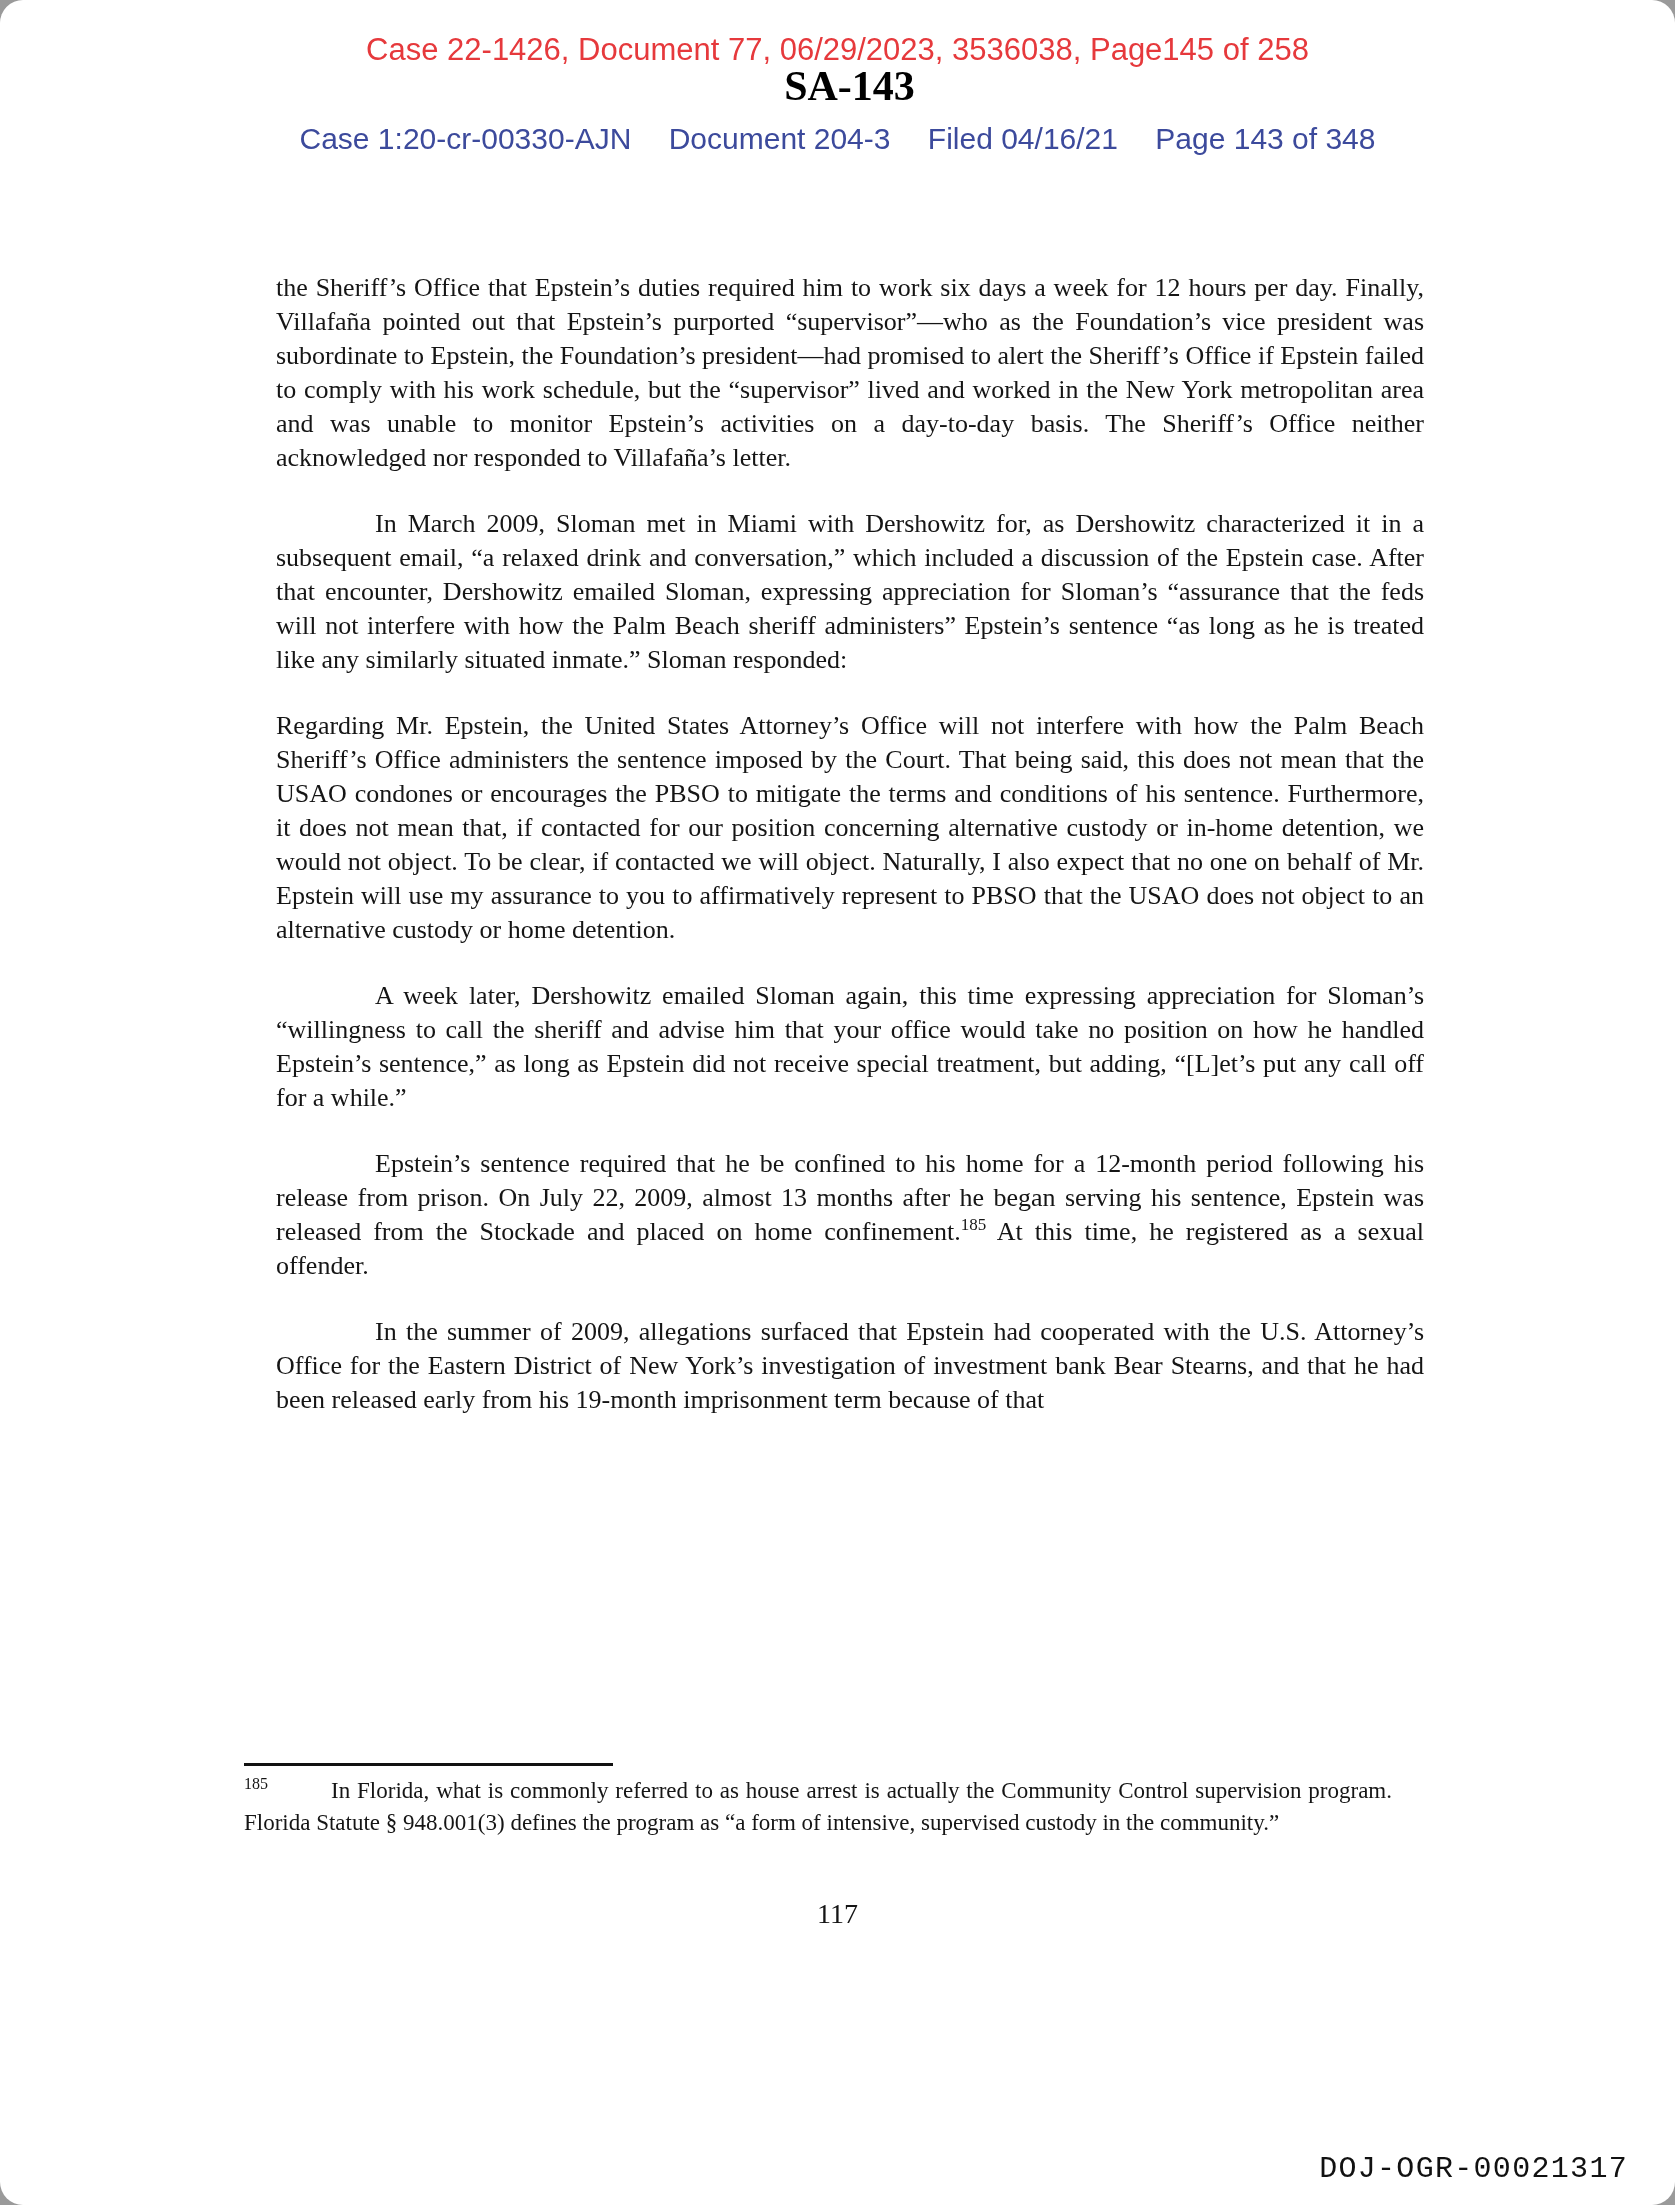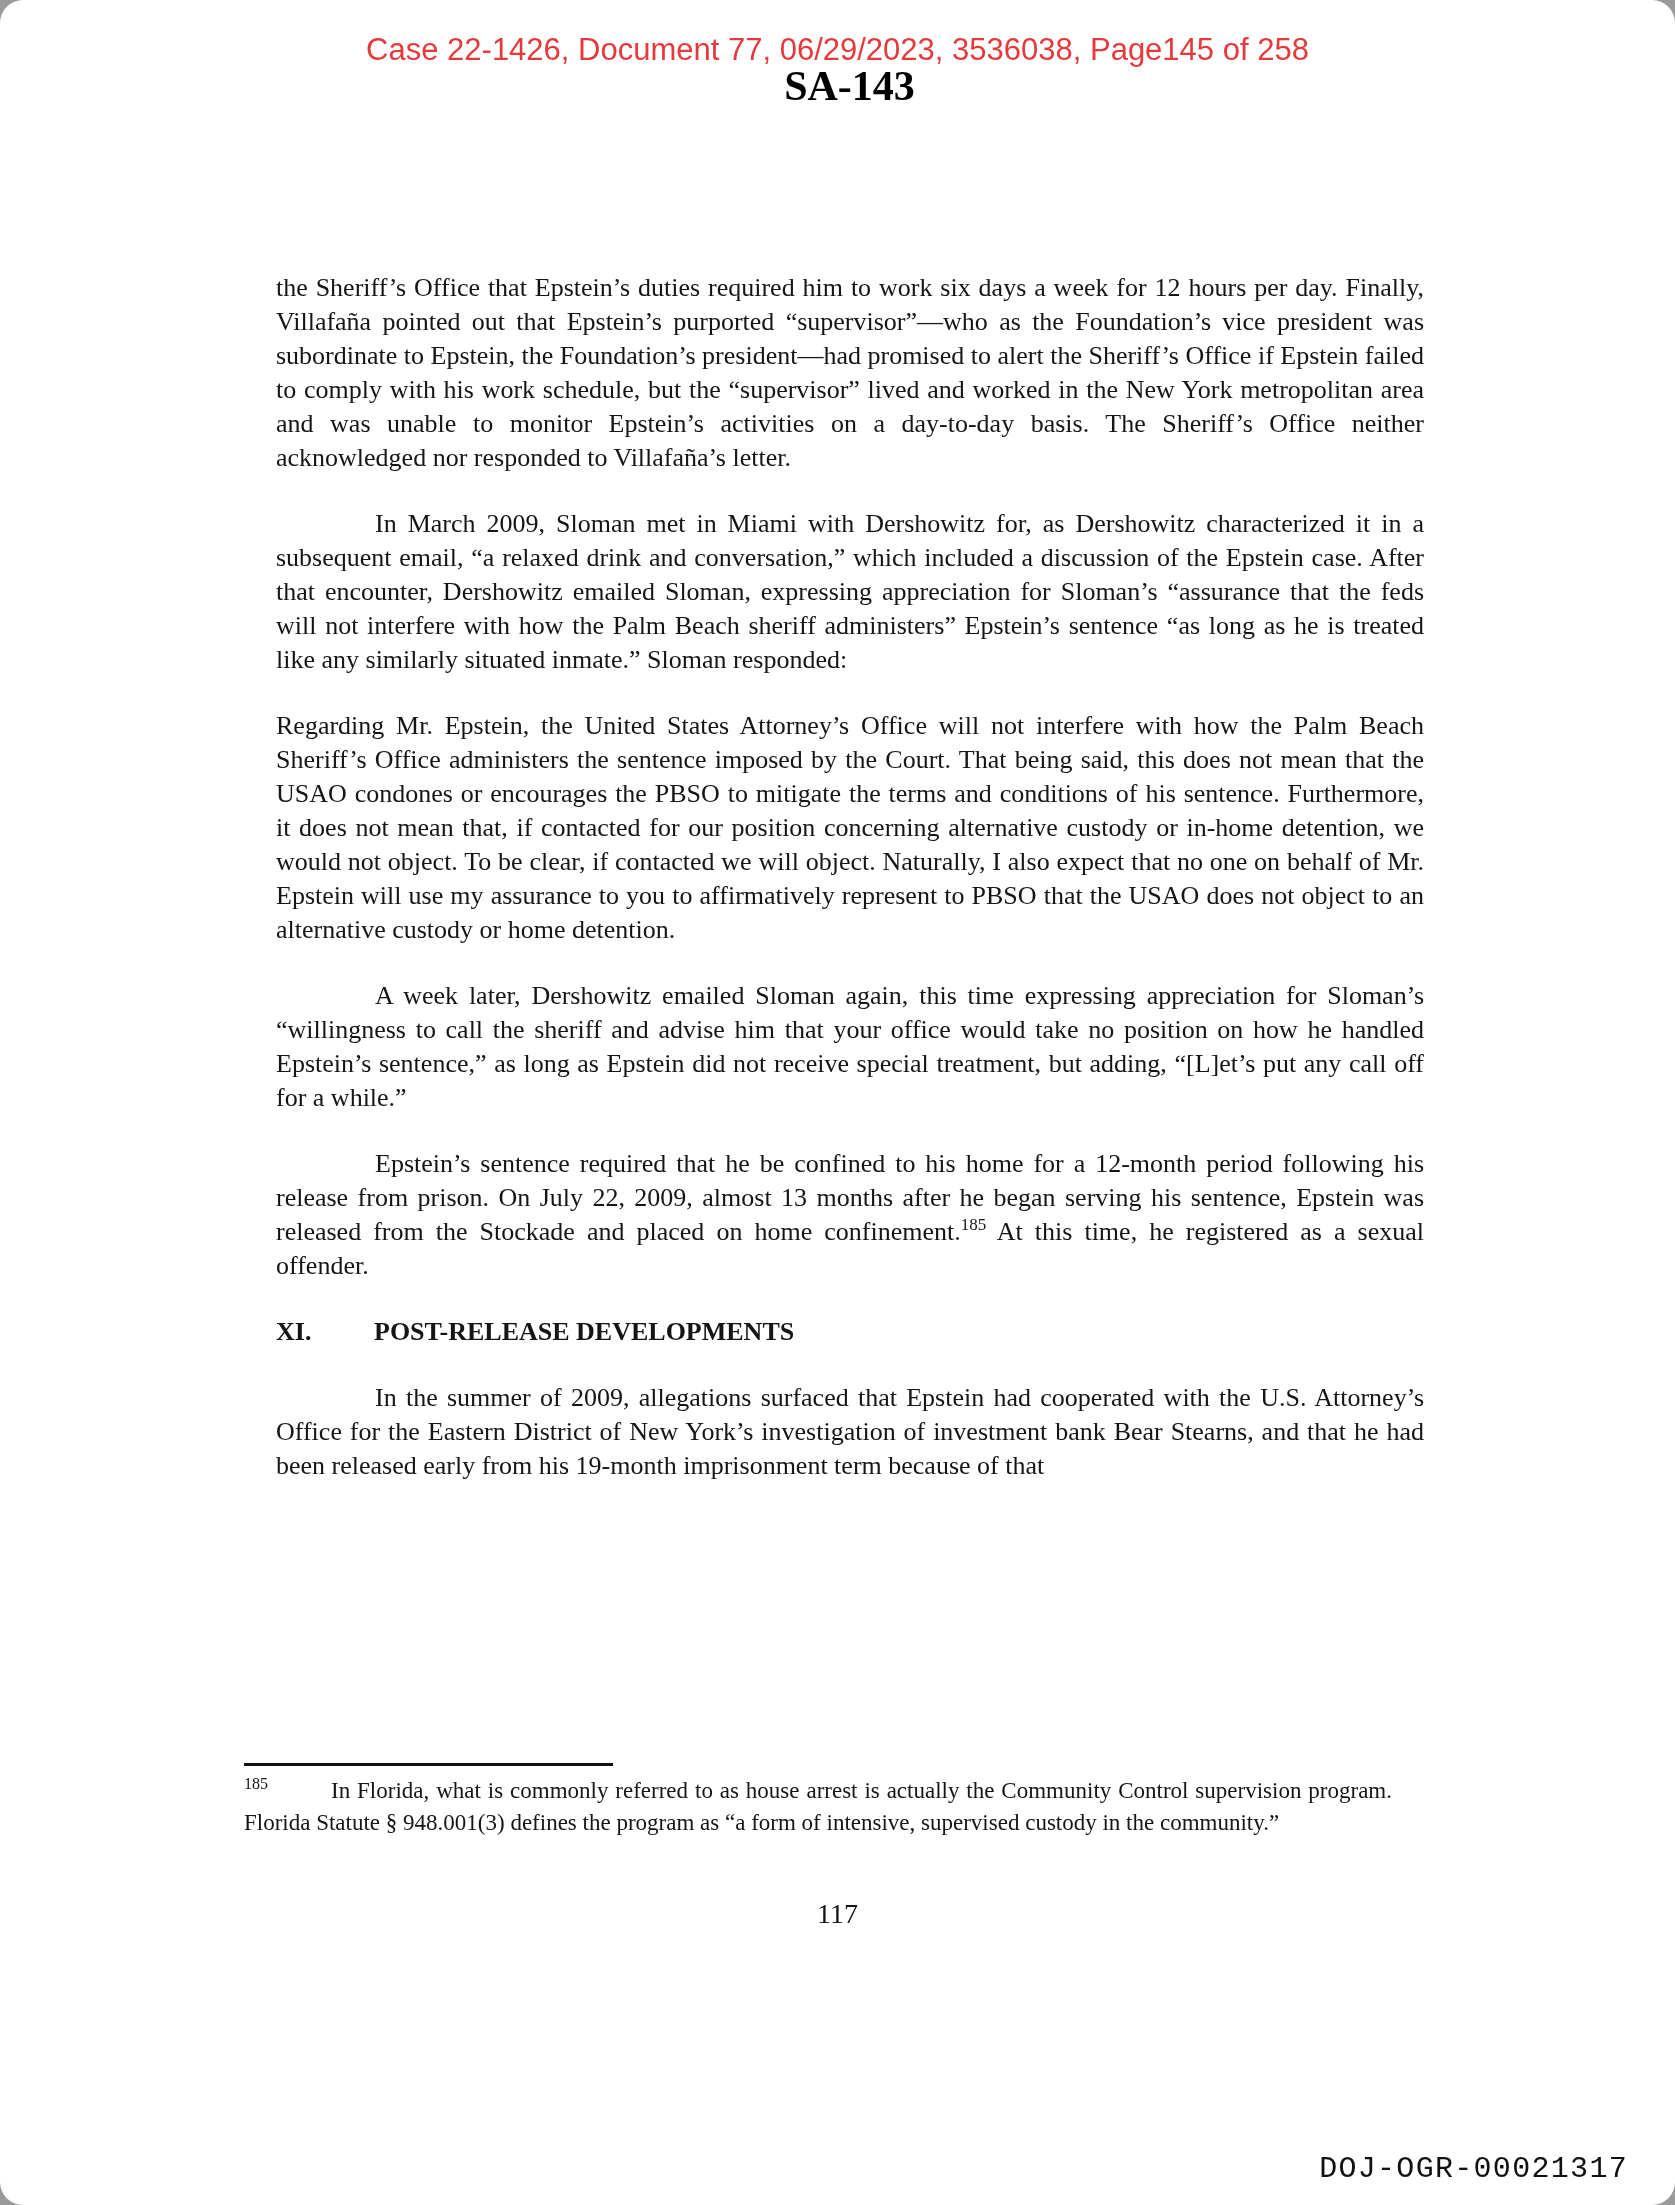--- a/index.html
+++ b/index.html
@@ -137,34 +137,39 @@
 </style>
 </head>
 <body>
 
 <div class="page">
 
   <div class="stamp-red">Case 22-1426, Document 77, 06/29/2023, 3536038, Page145 of 258</div>
 
   <div class="sa-number">SA-143</div>
 
+  <div class="stamp-blue">
+    <span class="seg">Case 1:20-cr-00330-AJN</span>
+    <span class="seg">Document 204-3</span>
+    <span class="seg">Filed 04/16/21</span>
+    <span class="seg">Page 143 of 348</span>
+  </div>
 
   <div class="body-text">
 
     <p>the Sheriff’s Office that Epstein’s duties required him to work six days a week for 12 hours per day.  Finally, Villafaña pointed out that Epstein’s purported “supervisor”—who as the Foundation’s vice president was subordinate to Epstein, the Foundation’s president—had promised to alert the Sheriff’s Office if Epstein failed to comply with his work schedule, but the “supervisor” lived and worked in the New York metropolitan area and was unable to monitor Epstein’s activities on a day-to-day basis.  The Sheriff’s Office neither acknowledged nor responded to Villafaña’s letter.</p>
 
     <p class="indent">In March 2009, Sloman met in Miami with Dershowitz for, as Dershowitz characterized it in a subsequent email, “a relaxed drink and conversation,” which included a discussion of the Epstein case.  After that encounter, Dershowitz emailed Sloman, expressing appreciation for Sloman’s “assurance that the feds will not interfere with how the Palm Beach sheriff administers” Epstein’s sentence “as long as he is treated like any similarly situated inmate.”  Sloman responded:</p>
 
     <p class="quote-block">Regarding Mr. Epstein, the United States Attorney’s Office will not interfere with how the Palm Beach Sheriff’s Office administers the sentence imposed by the Court.  That being said, this does not mean that the USAO condones or encourages the PBSO to mitigate the terms and conditions of his sentence.  Furthermore, it does not mean that, if contacted for our position concerning alternative custody or in-home detention, we would not object.  To be clear, if contacted we will object.  Naturally, I also expect that no one on behalf of Mr. Epstein will use my assurance to you to affirmatively represent to PBSO that the USAO does not object to an alternative custody or home detention.</p>
 
     <p class="indent">A week later, Dershowitz emailed Sloman again, this time expressing appreciation for Sloman’s “willingness to call the sheriff and advise him that your office would take no position on how he handled Epstein’s sentence,” as long as Epstein did not receive special treatment, but adding, “[L]et’s put any call off for a while.”</p>
 
     <p class="indent"><span>Epstein’s sentence required that he be confined to his home for a 12-month period following his release from prison.  On July 22, 2009, almost 13 months after he began serving his sentence, Epstein was released from the Stockade and placed on home confinement.</span><sup class="fn-ref">185</sup><span> At this time, he registered as a sexual offender.</span></p>
 
-    <p class="section-heading"><span class="h-num">XI.</span><span>POST-RELEASE DEVELOPMENTS</span></p>
 
     <p class="indent">In the summer of 2009, allegations surfaced that Epstein had cooperated with the U.S. Attorney’s Office for the Eastern District of New York’s investigation of investment bank Bear Stearns, and that he had been released early from his 19-month imprisonment term because of that</p>
 
   </div>
 
   <div class="fn-rule"></div>
 
   <div class="footnote"><sup class="fn-marker">185</sup><span>In Florida, what is commonly referred to as house arrest is actually the Community Control supervision program.  Florida Statute § 948.001(3) defines the program as “a form of intensive, supervised custody in the community.”</span></div>
 
   <div class="page-number">117</div>

